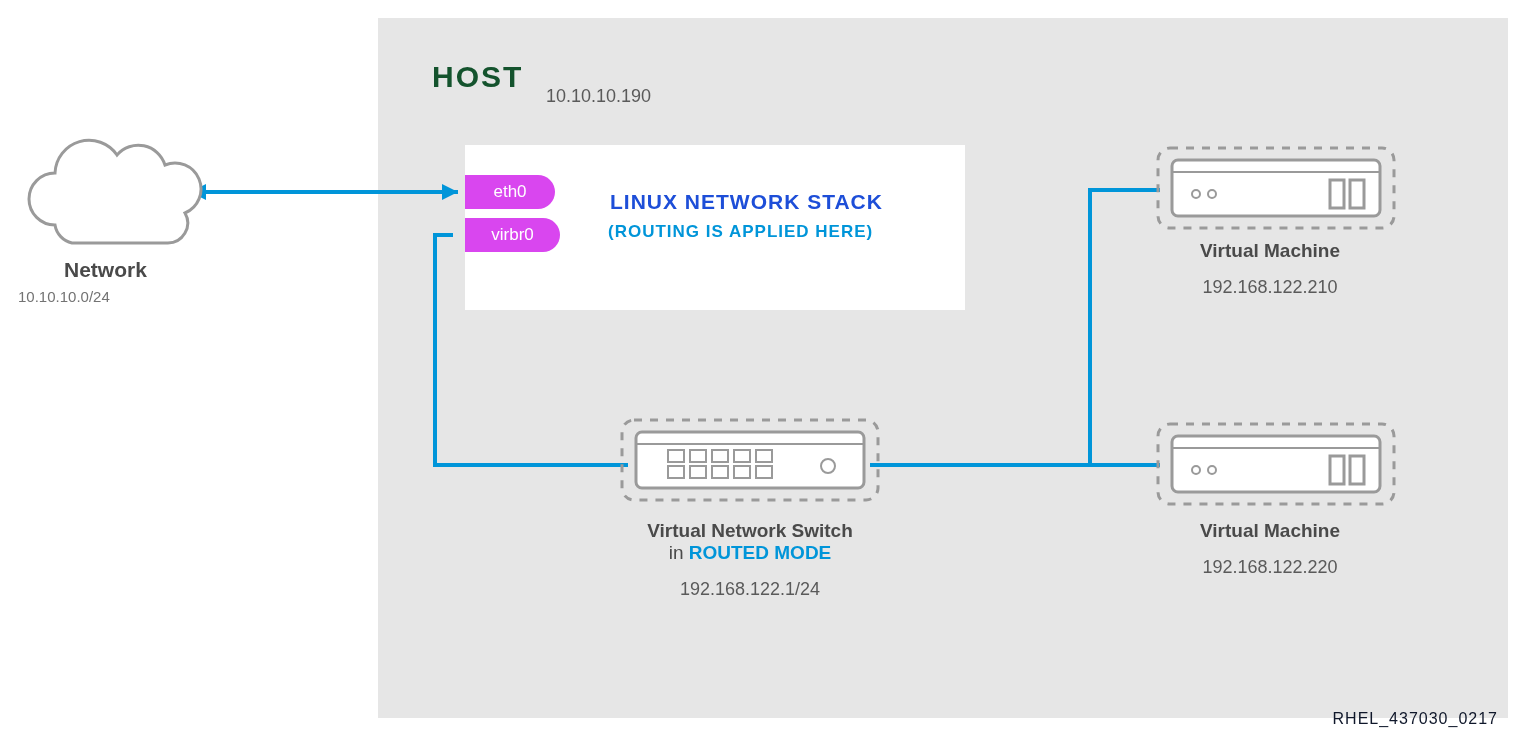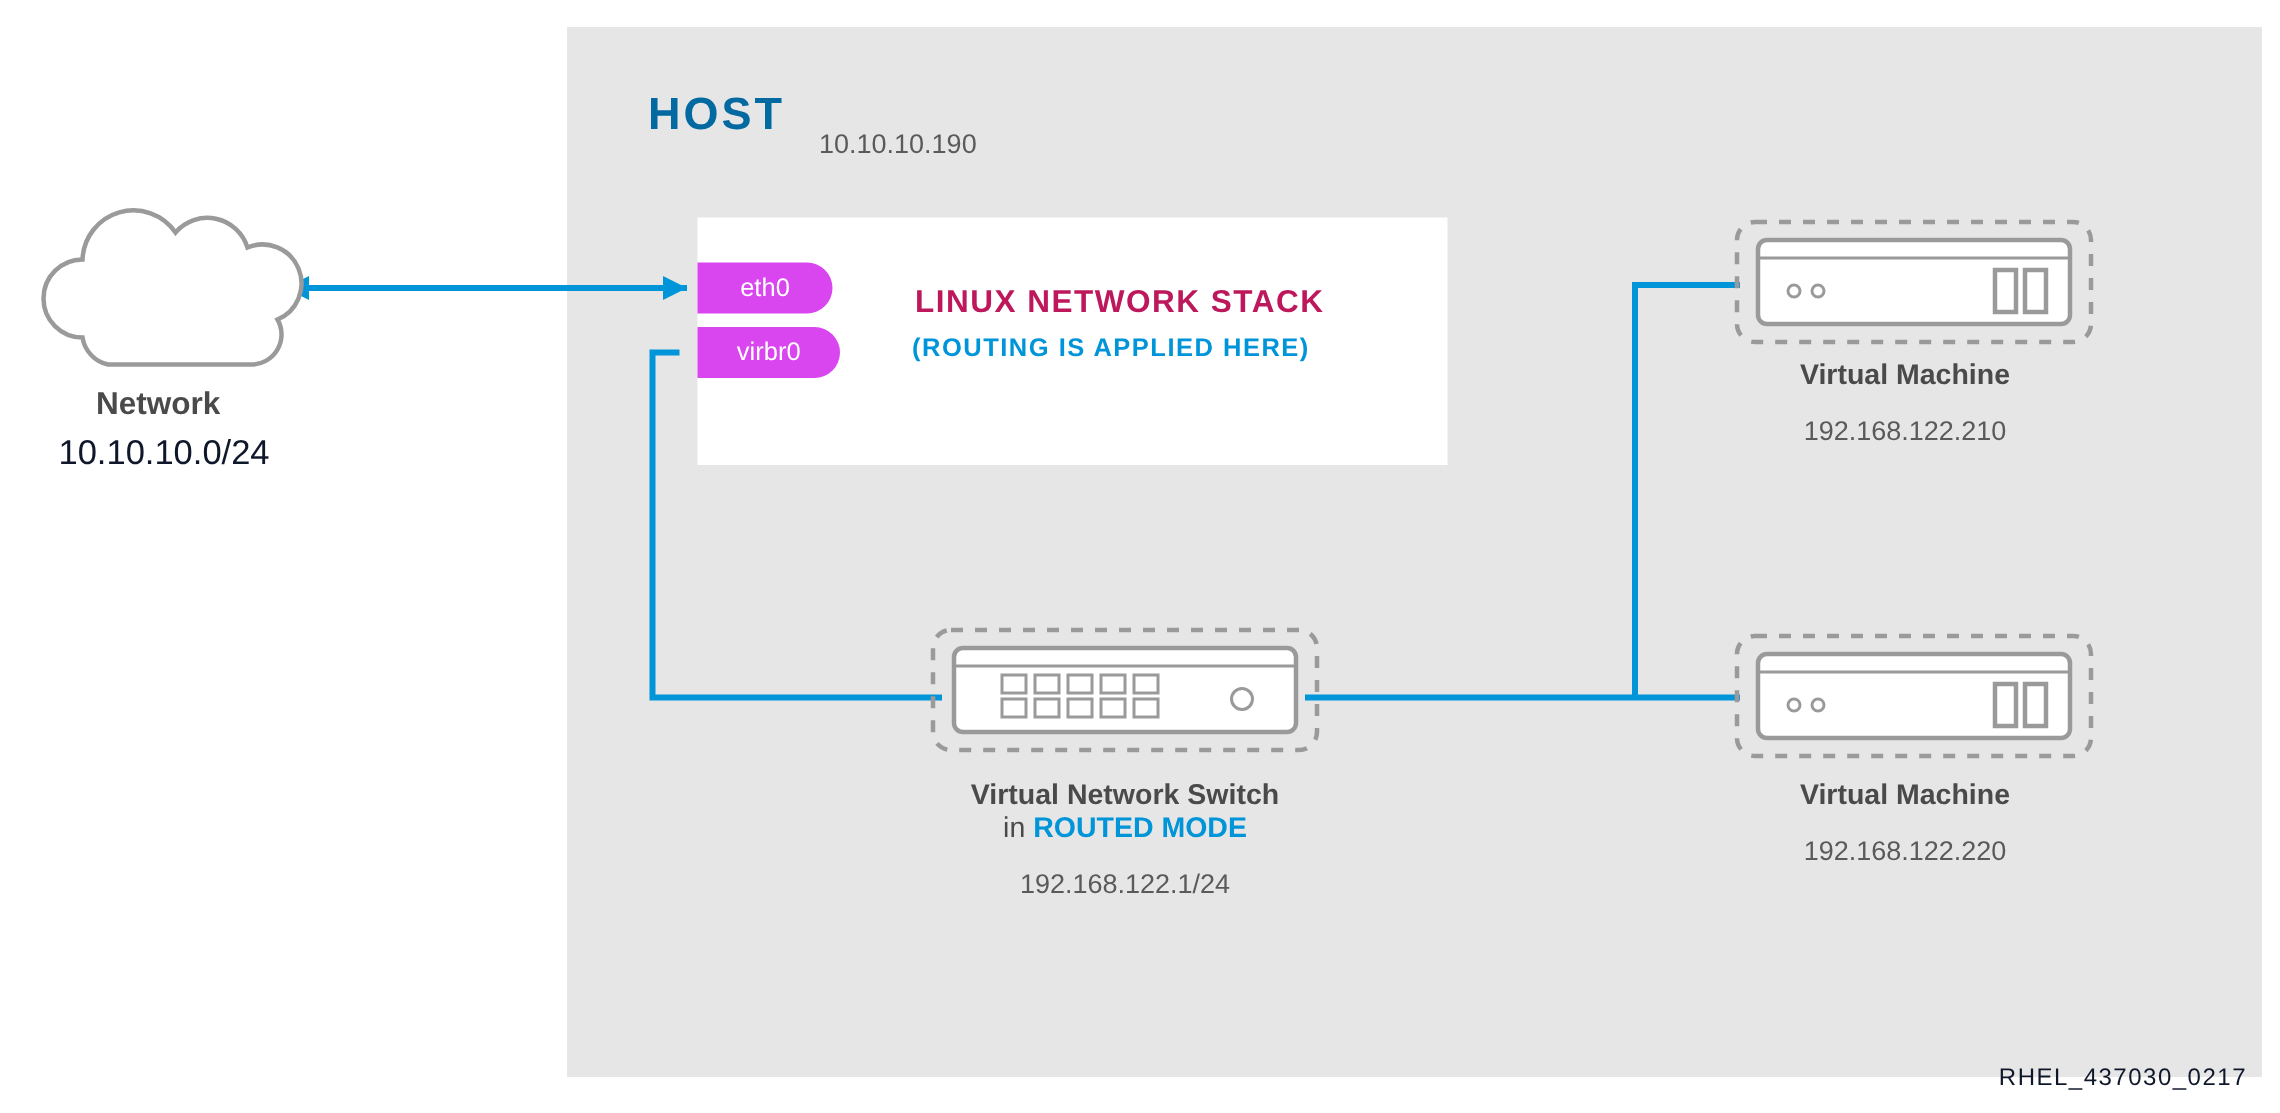--- a/index.html
+++ b/index.html
@@ -19,21 +19,21 @@
     height: 700px;
     background: #e6e6e6;
   }
   .host-title {
     position: absolute;
     left: 54px;
     top: 42px;
     font-size: 30px;
     font-weight: 700;
     letter-spacing: 2px;
-    color: #0369a1;
+    color: #14532d;
   }
   .host-ip {
     position: absolute;
     left: 168px;
     top: 68px;
     font-size: 18px;
     color: #5a5a5a;
   }
   .stack-box {
     position: absolute;
@@ -43,21 +43,21 @@
     height: 165px;
     background: #ffffff;
   }
   .stack-title {
     position: absolute;
     left: 610px;
     top: 190px;
     font-size: 21px;
     font-weight: 700;
     letter-spacing: 1px;
-    color: #be185d;
+    color: #1d4ed8;
   }
   .stack-sub {
     position: absolute;
     left: 608px;
     top: 222px;
     font-size: 17px;
     font-weight: 700;
     letter-spacing: 1px;
     color: #0095d9;
   }
@@ -80,24 +80,24 @@
   .net-label {
     position: absolute;
     left: 64px;
     top: 258px;
     font-size: 21px;
     font-weight: 700;
     color: #4a4a4a;
   }
   .net-ip {
     position: absolute;
-    left: 39px;
+    left: 18px;
     top: 288px;
-    font-size: 23px;
-    color: #0f172a;
+    font-size: 15px;
+    color: #737373;
   }
   .label-center {
     position: absolute;
     text-align: center;
     font-size: 19px;
     color: #4a4a4a;
   }
   .bold { font-weight: 700; }
   .blue { color: #0095d9; font-weight: 700; }
   .ip   { font-size: 18px; color: #5a5a5a; margin-top: 15px; }

